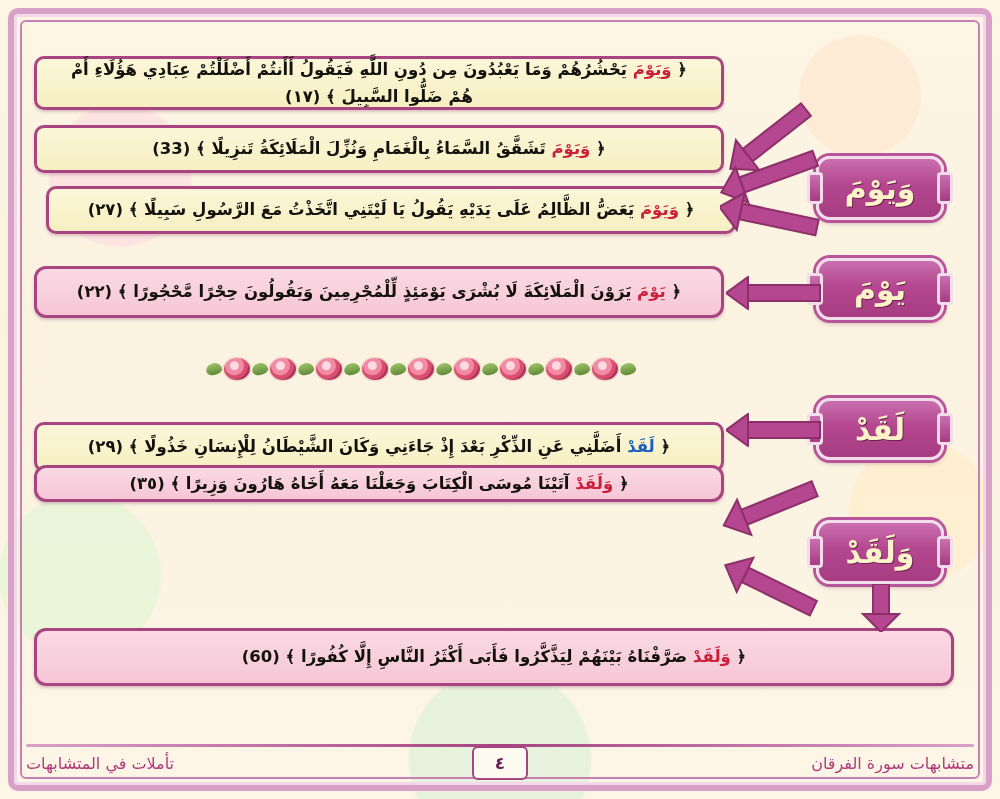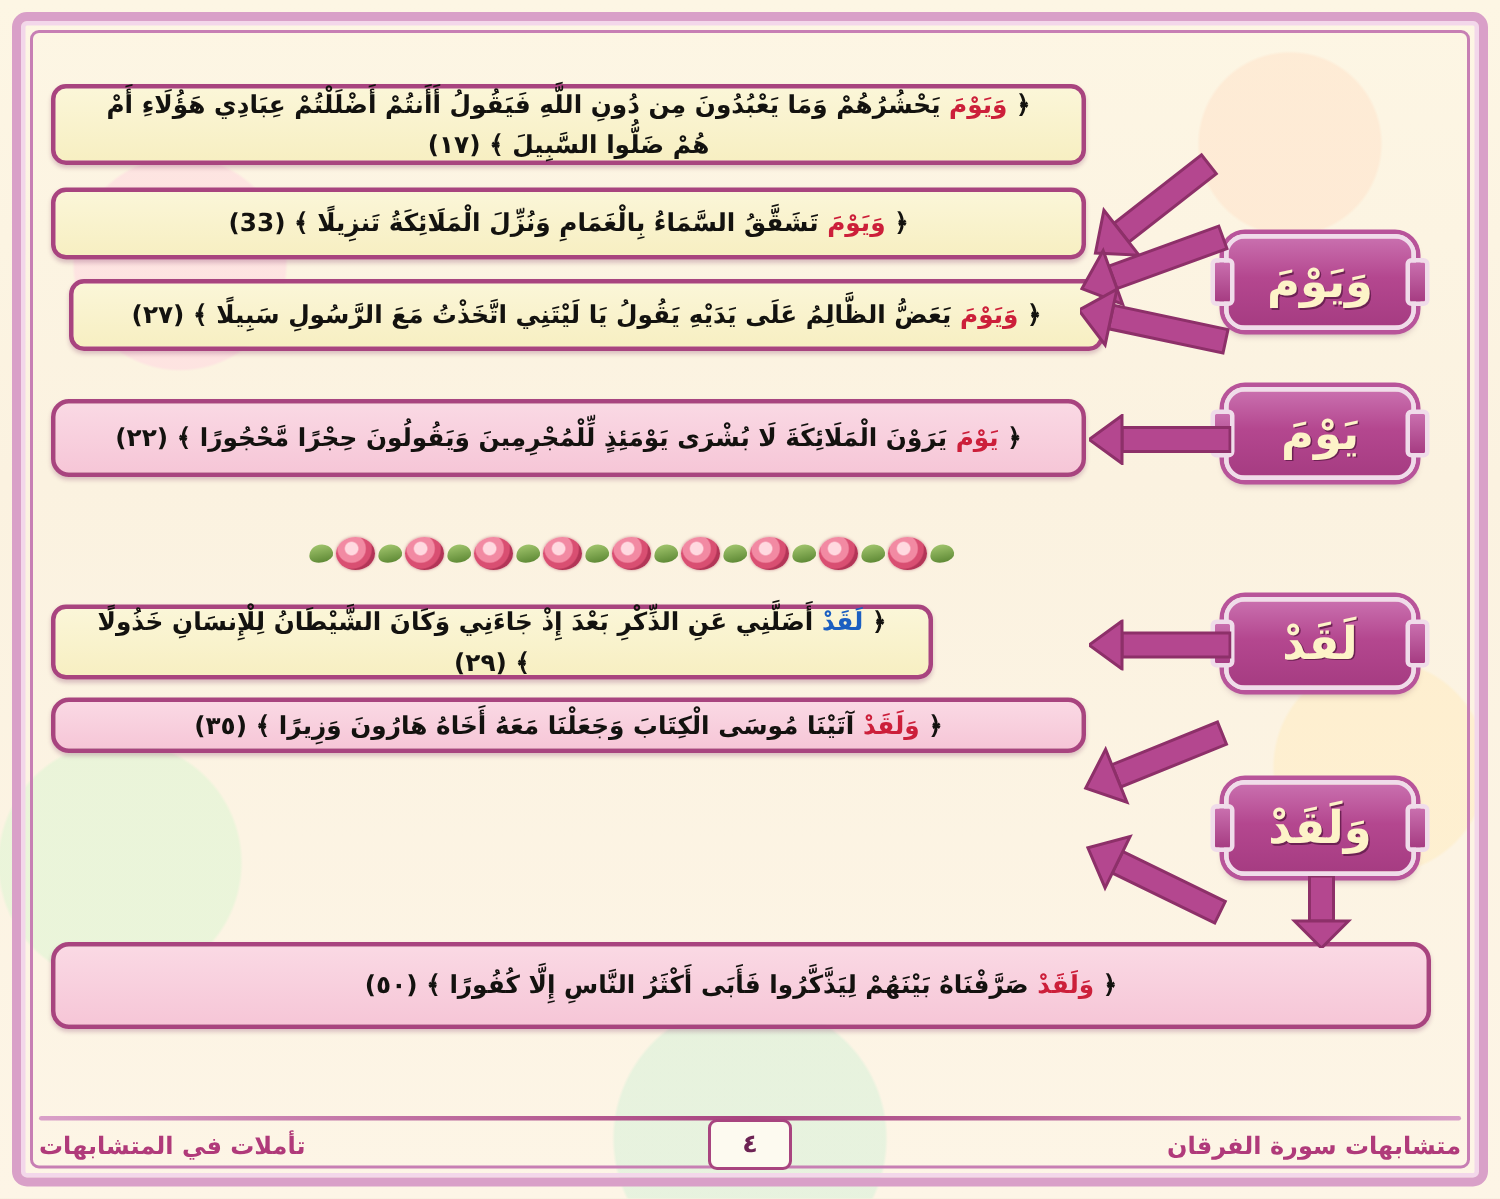--- a/index.html
+++ b/index.html
@@ -98,21 +98,21 @@
     transform:rotate(-12deg);
   }
 
   
   .footer{
     position:absolute;left:26px;right:26px;bottom:16px;height:40px;
     display:flex;align-items:center;justify-content:space-between;
     direction:rtl;
   }
   .footer-text{
-    color:#b03a7a;font-weight:bold;font-size:16px;white-space:nowrap;
+    color:#b03a7a;font-weight:normal;font-size:16px;white-space:nowrap;
   }
   .page-num{
     position:absolute;left:50%;transform:translateX(-50%);
     min-width:52px;height:30px;border:2px solid #a8447f;border-radius:6px;
     background:#fdfaf0;color:#6d2254;font-weight:bold;font-size:17px;
     display:flex;align-items:center;justify-content:center;
   }
   .footer-rule{
     position:absolute;left:0;right:0;bottom:44px;height:3px;
     background:linear-gradient(90deg,#d9a0c8,#a8447f,#d9a0c8);
@@ -171,39 +171,39 @@
       <span class="rose"></span>
       <span class="leaf"></span>
       <span class="rose"></span>
       <span class="leaf"></span>
       <span class="rose"></span>
       <span class="leaf"></span>
       <span class="rose"></span>
       <span class="leaf"></span>
     </div>
 
-    <div class="verse v-cream" style="left:8px;top:375px;width:588px;height:50px;">
+    <div class="verse v-cream" style="left:8px;top:394px;width:690px;height:50px;">
       <span>
         <span>﴿ </span><span class="hl-blue">لَقَدْ</span><span> أَضَلَّنِي عَنِ الذِّكْرِ بَعْدَ إِذْ جَاءَنِي وَكَانَ الشَّيْطَانُ لِلْإِنسَانِ خَذُولًا ﴾</span>
         <span>(٢٩)</span>
       </span>
     </div>
 
     <div class="verse v-pink" style="left:8px;top:437px;width:690px;height:37px;">
       <span>
         <span>﴿ </span><span class="hl">وَلَقَدْ</span><span> آتَيْنَا مُوسَى الْكِتَابَ وَجَعَلْنَا مَعَهُ أَخَاهُ هَارُونَ وَزِيرًا ﴾</span>
         <span>(٣٥)</span>
       </span>
     </div>
 
 
     <div class="verse v-pink" style="left:8px;top:600px;width:920px;height:58px;">
       <span>
         <span>﴿ </span><span class="hl">وَلَقَدْ</span><span> صَرَّفْنَاهُ بَيْنَهُمْ لِيَذَّكَّرُوا فَأَبَى أَكْثَرُ النَّاسِ إِلَّا كُفُورًا ﴾</span>
-        <span>(٥٠)</span>
+        <span>(60)</span>
       </span>
     </div>
 
     <div class="plaque" style="left:790px;top:128px;width:128px;height:64px;">
       <span>وَيَوْمَ</span>
     </div>
 
     <div class="plaque" style="left:790px;top:230px;width:128px;height:62px;">
       <span>يَوْمَ</span>
     </div>

